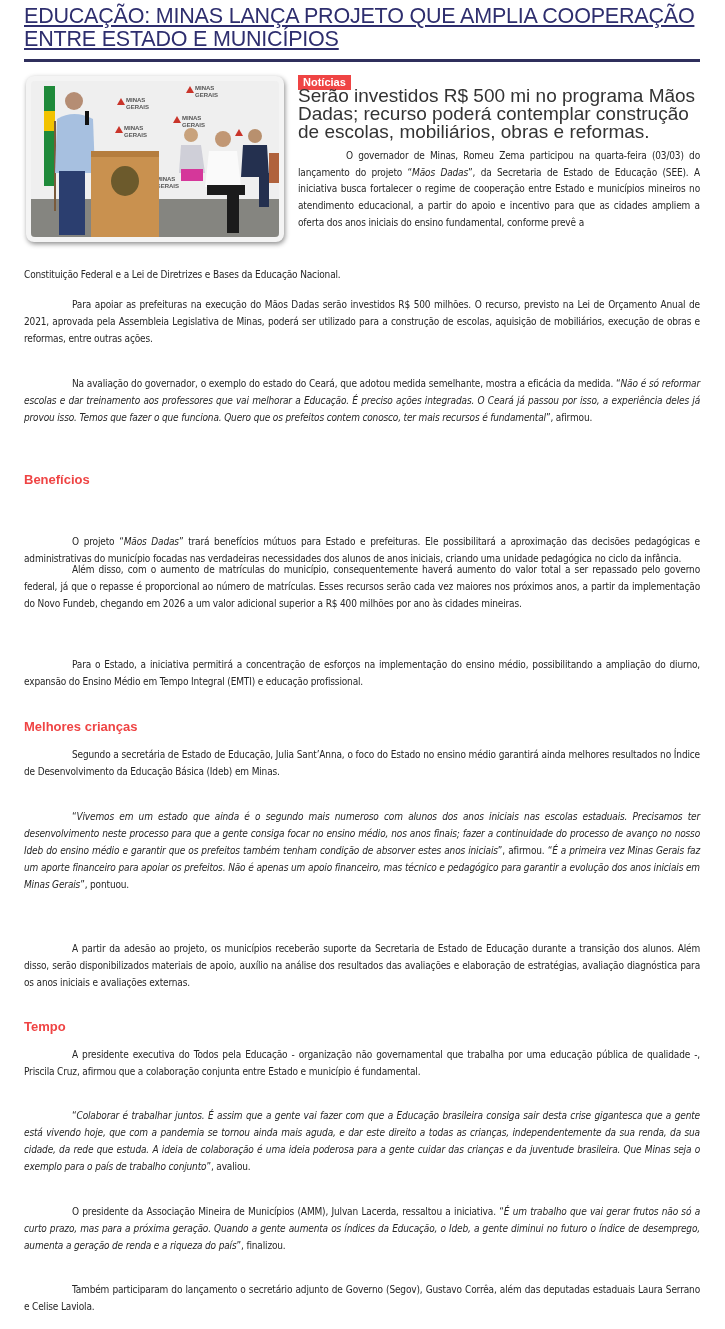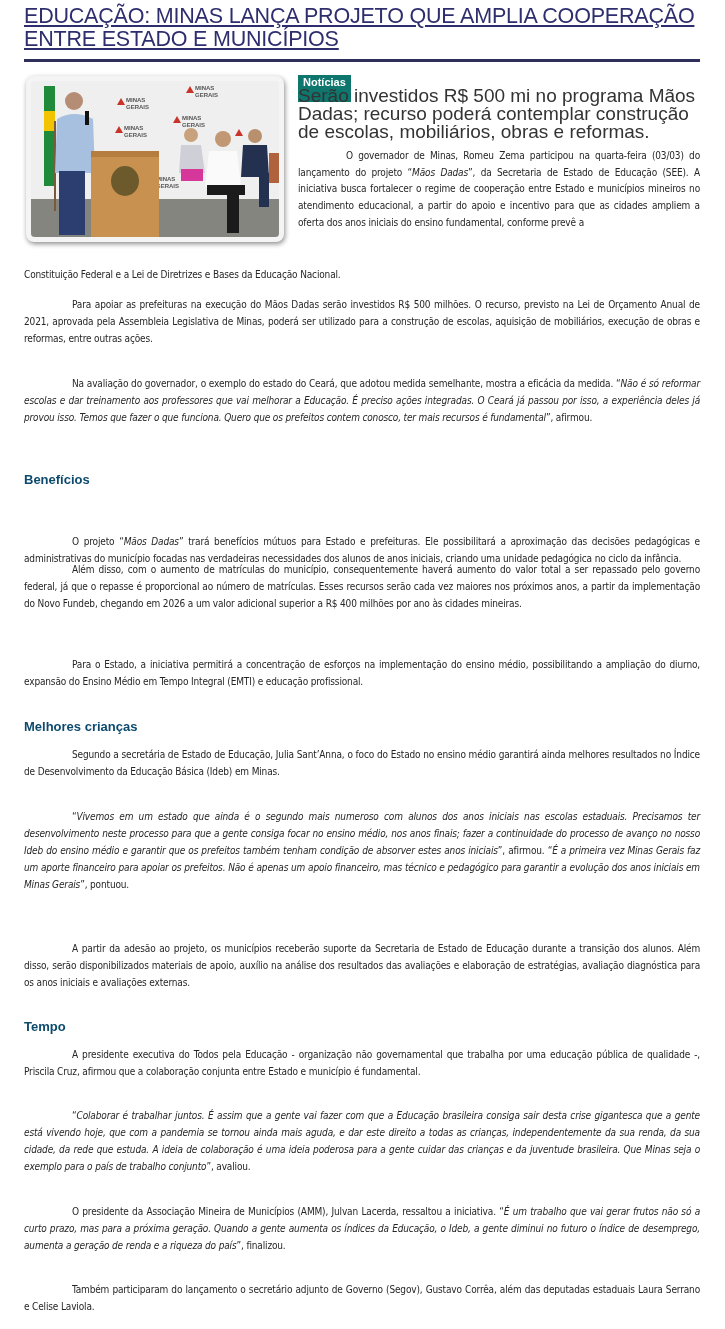--- a/index.html
+++ b/index.html
@@ -16,38 +16,38 @@
     background: #f4f4f4; border-radius: 8px;
     box-shadow: 1px 2px 5px rgba(0,0,0,0.45);
   }
   .photo {
     position: absolute; left: 5px; top: 5px; width: 248px; height: 156px; border-radius: 4px; overflow: hidden;
     background: linear-gradient(180deg, #f3f3f3 0%, #ececec 60%, #8a8a86 62%, #7d7d79 100%);
   }
   .photo svg { width: 100%; height: 100%; display: block; }
   .badge {
     position: absolute; left: 298px; top: 75px;
-    background: #0f766e; color: #ffffff; font-family: "Liberation Sans", sans-serif;
-    font-size: 11px; font-weight: bold; padding: 1px 5px 14px 5px; line-height: 12px;
+    background: #ef4444; color: #ffffff; font-family: "Liberation Sans", sans-serif;
+    font-size: 11px; font-weight: bold; padding: 1px 5px 2px 5px; line-height: 12px;
   }
   .subtitle {
     position: absolute; left: 298px; top: 87px; width: 405px;
     font-family: "Liberation Sans", sans-serif; font-size: 19px; line-height: 18px; color: #333333; margin: 0; font-weight: normal;
   }
   .body-text {
     font-family: "DejaVu Sans Condensed", "Liberation Sans Narrow", "Liberation Sans", sans-serif;
     font-size: 10px; line-height: 17px; color: #262626; text-align: justify; margin: 0;
     letter-spacing: -0.15px;
   }
   .p-block { position: absolute; left: 24px; width: 676px; }
   .p-side { position: absolute; left: 298px; width: 402px; }
   .indent { text-indent: 48px; }
   .heading {
     position: absolute; left: 24px;
-    font-family: "Liberation Sans", sans-serif; font-weight: bold; font-size: 13px; line-height: 17px; color: #0c4a6e; margin: 0;
+    font-family: "Liberation Sans", sans-serif; font-weight: bold; font-size: 13px; line-height: 17px; color: #ef4444; margin: 0;
   }
   em { font-style: italic; }
 </style>
 </head>
 <body>
 
 <div class="page">
 
   <h1 class="title">EDUCAÇÃO: MINAS LANÇA PROJETO QUE AMPLIA COOPERAÇÃO ENTRE ESTADO E MUNICÍPIOS</h1>
   <div class="rule"></div>

